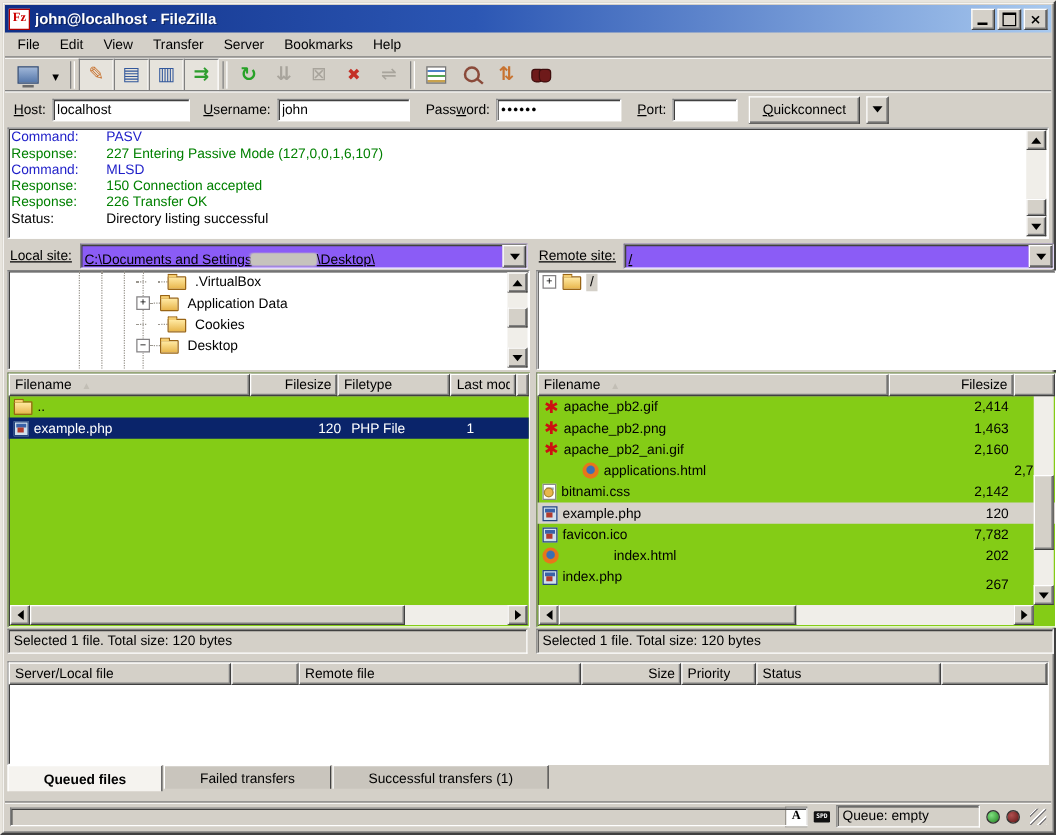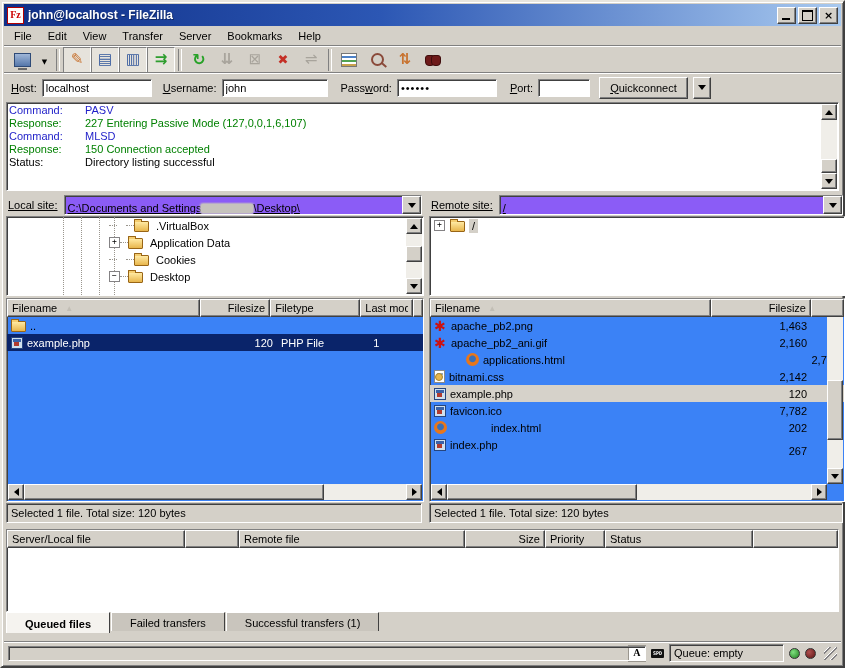--- a/index.html
+++ b/index.html
@@ -118,42 +118,42 @@
   .icon-php::before{content:"";position:absolute;top:1px;left:1px;right:1px;height:3px;background:#3a62a8;}
   .icon-php::after{content:"";position:absolute;bottom:2px;left:2px;width:5px;height:4px;background:#b23b2e;}
   .icon-firefox{width:13px;height:13px;border-radius:50%;background:radial-gradient(circle at 50% 45%,#3a6fb5 0 30%,#e8761a 40% 78%,#a34a10 100%);}
   .icon-apache{width:13px;height:14px;color:#cc1111;font:bold 14px/14px "DejaVu Sans",sans-serif;}
   .icon-apache::before{content:"✱";}
   .icon-css{width:11px;height:13px;background:#fff;border:1px solid #8a8a8a;box-sizing:border-box;}
   .icon-css::before{content:"";position:absolute;top:2px;left:2px;width:6px;height:2px;background:#9ab;}
   .icon-css::after{content:"";position:absolute;bottom:1px;right:1px;width:6px;height:6px;border-radius:50%;background:#e8b64c;border:1px solid #a98428;}
 
   
-  .listbox{position:absolute;top:296px;height:202px;background:#3b82f6;}
+  .listbox{position:absolute;top:296px;height:202px;background:#84cc16;text-align:right;}
   .listbox.left{left:4px;width:416px;} .listbox.right{left:427px;width:414px;}
   .lheader{display:flex;height:18px;background:#d4d0c8;position:relative;z-index:2;}
   .hcell{display:flex;align-items:center;padding:0 4px;box-sizing:border-box;
     border:1px solid;border-color:#fff #404040 #404040 #fff;box-shadow:inset -1px -1px 0 #808080;
     white-space:nowrap;overflow:hidden;}
   .hcell .lab{overflow:hidden;text-overflow:clip;}
   .hcell.num{justify-content:flex-end;}
   .sort-icon{margin-left:8px;font-size:8px;color:#c2beb5;}
   .lrows{position:relative;}
   .lrow{height:17px;display:flex;align-items:center;white-space:nowrap;}
   .lrow .cell{display:flex;align-items:center;padding:0 4px;box-sizing:border-box;overflow:hidden;height:17px;}
   .lrow .cell.num{justify-content:flex-end;}
   .lrow.sel-active{background:#0a246a;color:#fff;}
   .lrow.sel-inactive{background:#d6d2ca;}
   .statusline{position:absolute;top:501px;height:20px;display:flex;align-items:center;padding:0 4px;background:#d4d0c8;box-sizing:border-box;}
   .statusline.left{left:4px;width:416px;} .statusline.right{left:427px;width:414px;}
 
   
   .queuebox{position:absolute;top:527px;left:4px;right:4px;height:81px;background:#fff;}
   .tabbar{position:absolute;top:610px;left:4px;height:21px;display:flex;align-items:flex-start;gap:1px;}
-  .tab{height:17px;padding:1px 18px 0;background:#c9c5bd;border:1px solid;border-color:#fff #404040 #404040 #fff;
+  .tab{height:17px;padding:1px 28px 0;background:#c9c5bd;border:1px solid;border-color:#fff #404040 #404040 #fff;
     border-bottom:none;display:flex;align-items:center;}
   .tab.active{height:19px;background:#f5f3ef;font-weight:bold;border-color:#fff #404040 #d4d0c8 #fff;}
 
   
   .statusbar{position:absolute;left:2px;right:2px;bottom:2px;height:23px;border-top:1px solid #808080;box-shadow:inset 0 1px 0 #fff;
     display:flex;align-items:center;justify-content:flex-end;gap:5px;padding:0 4px;box-sizing:border-box;}
   .sb-seg-left{position:absolute;left:4px;right:195px;top:4px;bottom:3px;}
   .ascii-ind{width:16px;height:15px;background:#fff;border:1px solid #9a968e;
     font:bold 10px/14px "Liberation Serif",serif;text-align:center;}
   .spd-ind{background:#111;color:#fff;font:bold 5px/7px "DejaVu Sans Mono",monospace;padding:1px 2px;border-radius:1px;letter-spacing:0;}
@@ -264,20 +264,21 @@
         <span class="tri-down"></span>
       </span>
   </div>
 
   <div class="logbox sunken">
     <div class="log-lines" id="log">
         <div class="log-line" style="color: rgb(30, 30, 200);"><span class="log-label">Command:</span><span>PASV</span></div>
         <div class="log-line" style="color: rgb(0, 128, 0);"><span class="log-label">Response:</span><span>227 Entering Passive Mode (127,0,0,1,6,107)</span></div>
         <div class="log-line" style="color: rgb(30, 30, 200);"><span class="log-label">Command:</span><span>MLSD</span></div>
         <div class="log-line" style="color: rgb(0, 128, 0);"><span class="log-label">Response:</span><span>150 Connection accepted</span></div>
+        <div class="log-line" style="color: rgb(0, 128, 0);"><span class="log-label">Response:</span><span>226 Transfer OK</span></div>
         <div class="log-line" style="color: rgb(0, 0, 0);"><span class="log-label">Status:</span><span>Directory listing successful</span></div>
       </div>
     <div class="vscroll" id="log-vscroll" style="top:1px;bottom:1px;right:1px">
         <div class="sb-btn" style="top: 0px;">
           <span class="a-up"></span>
         </div>
         <div class="sb-thumb" style="left: 0px; right: 0px; top: 55px; height: 14px;"></div>
         <div class="sb-btn" style="bottom: 0px;">
           <span class="a-dn"></span>
         </div>
@@ -423,20 +424,29 @@
         </div>
         <div class="hcell num" style="width: 100px;">
           <span class="lab">Filesize</span>
         </div>
         <div class="hcell" style="flex: 1 1 0%;"></div>
       </div>
       <div class="lrows" style="height: 168px;">
         <div class="lrow">
           <div class="cell" style="width: 281px;">
             <span class="fico icon-apache"></span>
+            <span>apache_pb2.gif</span>
+          </div>
+          <div class="cell num" style="width: 100px;">
+            <span>2,414</span>
+          </div>
+        </div>
+        <div class="lrow">
+          <div class="cell" style="width: 281px;">
+            <span class="fico icon-apache"></span>
             <span>apache_pb2.png</span>
           </div>
           <div class="cell num" style="width: 100px;">
             <span>1,463</span>
           </div>
         </div>
         <div class="lrow">
           <div class="cell" style="width: 281px;">
             <span class="fico icon-apache"></span>
             <span>apache_pb2_ani.gif</span>

